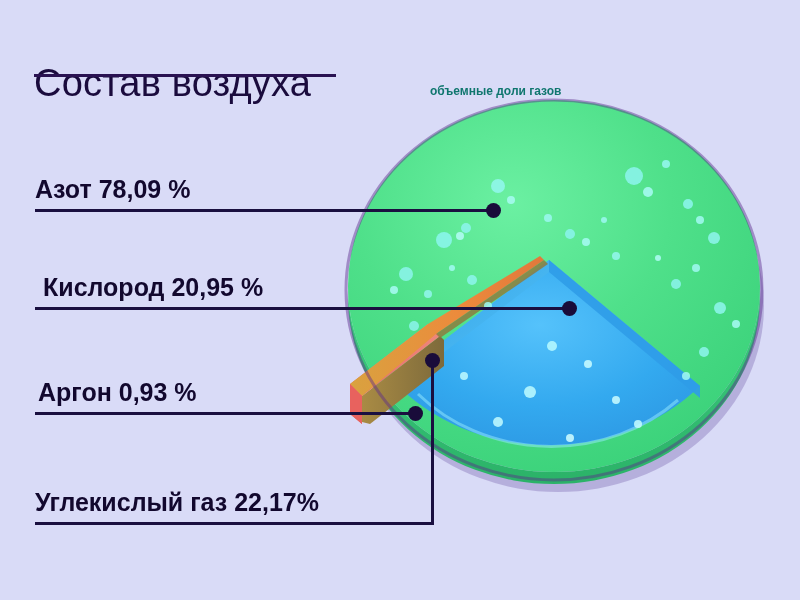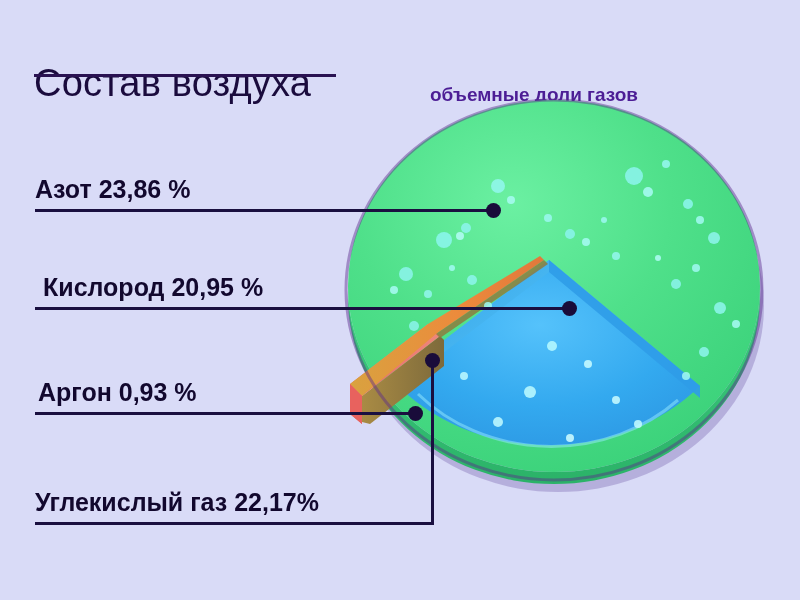--- a/index.html
+++ b/index.html
@@ -16,21 +16,21 @@
     position:absolute;left:34px;top:26px;
     font-size:38px;font-weight:400;color:#1a0b3d;
     letter-spacing:.2px;white-space:nowrap;margin-top:36px;
   }
   .title-rule{
     position:absolute;left:34px;top:74px;width:302px;height:3px;
     background:#2a1252;
   }
   .subtitle{
     position:absolute;left:430px;top:84px;
-    font-size:19px;font-weight:bold;color:#4c1d95;
+    font-size:12px;font-weight:bold;color:#0f766e;
     white-space:nowrap;
   }
 
   
   .callout{position:absolute;white-space:nowrap;}
   .callout .txt{
     display:block;
     font-size:25px;font-weight:bold;color:#12082e;
     line-height:1.05;
   }
@@ -187,21 +187,21 @@
   <div class="dot" style="left:562px;top:301px;"></div>
 
   <div class="leader h" style="left:35px;top:412px;width:382px;"></div>
   <div class="dot" style="left:408px;top:406px;"></div>
 
   <div class="leader h" style="left:35px;top:522px;width:399px;"></div>
   <div class="leader v" style="left:431px;top:360px;height:165px;"></div>
   <div class="dot" style="left:425px;top:353px;"></div>
 
   <div class="callout" style="left:35px;top:176px;">
-    <span class="txt">Азот 23,86 %</span>
+    <span class="txt">Азот 78,09 %</span>
   </div>
 
   <div class="callout" style="left:43px;top:274px;">
     <span class="txt">Кислород 20,95 %</span>
   </div>
 
   <div class="callout" style="left:38px;top:379px;text-align:center;">
     <span class="txt">Аргон 0,93 %</span>
   </div>
 

